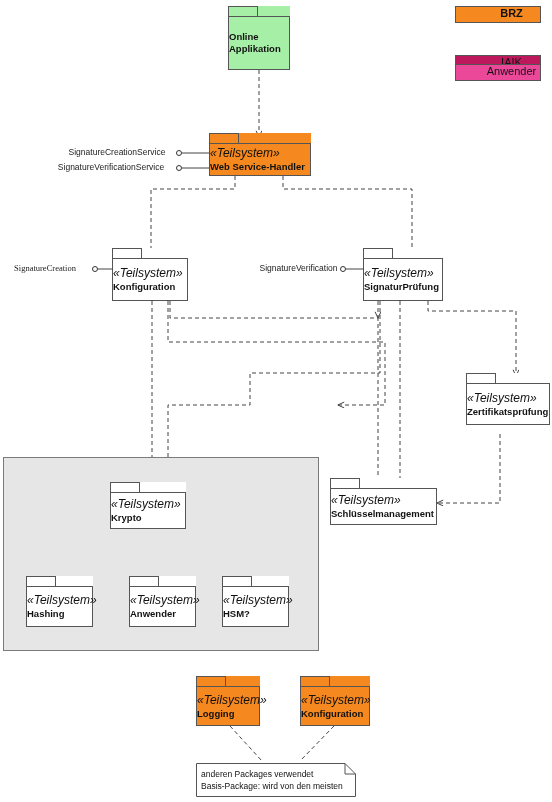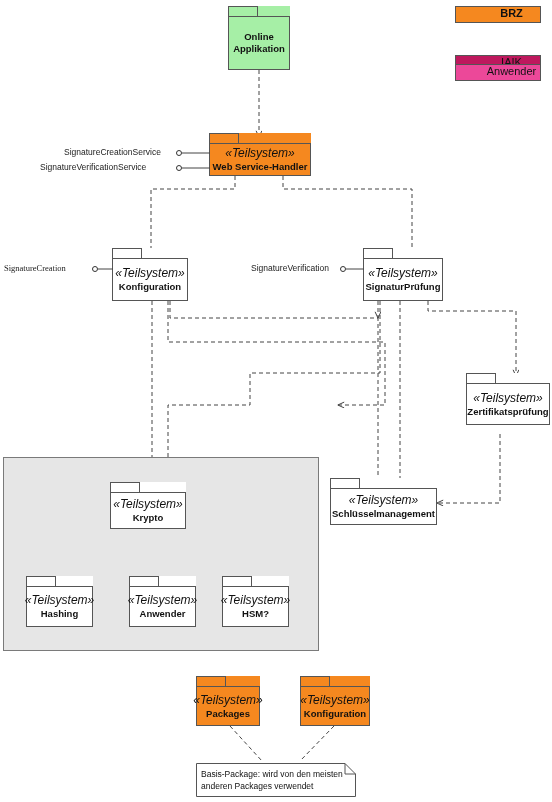--- a/index.html
+++ b/index.html
@@ -38,21 +38,21 @@
   .pkg .body {
     position: absolute;
     left: 0;
     top: 10px;
     right: 0;
     bottom: 0;
     border: 1px solid #555;
     box-sizing: border-box;
     display: flex;
     flex-direction: column;
-    align-items: center;
+    align-items: flex-start;
     justify-content: center;
     line-height: 1.25;
   }
   .pkg .stereo {
     font-size: 12px;
     color: #111;
     white-space: nowrap;
     font-style: italic;
   }
   .pkg .nm {
@@ -102,21 +102,21 @@
     border: 1px solid #7a7a7a;
     background: #e6e6e6;
   }
 
   
   .iface-label {
     position: absolute;
     font-size: 8.5px;
     color: #222;
     white-space: nowrap;
-    text-align: left;
+    text-align: center;
   }
   .lolli {
     position: absolute;
     width: 6px;
     height: 6px;
     border: 1px solid #333;
     border-radius: 50%;
     background: #fff;
     box-sizing: border-box;
   }
@@ -272,39 +272,39 @@
   <div class="body">
     <div class="stereo">«Teilsystem»</div>
     <div class="nm">HSM?</div>
   </div>
 </div>
 
 <div class="pkg c-brz" style="left:196px; top:676px; width:64px; height:50px;">
   <div class="tab"></div>
   <div class="body">
     <div class="stereo">«Teilsystem»</div>
-    <div class="nm">Packages</div>
+    <div class="nm">Logging</div>
   </div>
 </div>
 
 <div class="pkg c-brz" style="left:300px; top:676px; width:70px; height:50px;">
   <div class="tab"></div>
   <div class="body">
     <div class="stereo">«Teilsystem»</div>
     <div class="nm">Konfiguration</div>
   </div>
 </div>
 
 <div class="iface-label" style="left:64px; top:147px; width:106px;">SignatureCreationService</div>
 <div class="lolli" style="left:176px; top:150px;"></div>
 <svg style="position:absolute; left:182px; top:150px; width:30px; height:6px;">
   <line x1="0" y1="3" x2="28" y2="3" stroke="#444" stroke-width="1"></line>
 </svg>
 
-<div class="iface-label" style="left:40px; top:162px; width:118px;">SignatureVerificationService</div>
+<div class="iface-label" style="left:52px; top:162px; width:118px;">SignatureVerificationService</div>
 <div class="lolli" style="left:176px; top:165px;"></div>
 <svg style="position:absolute; left:182px; top:165px; width:30px; height:6px;">
   <line x1="0" y1="3" x2="28" y2="3" stroke="#444" stroke-width="1"></line>
 </svg>
 
 <div class="iface-label" style="left:4px; top:263px; width:82px;font-family:Liberation Serif, serif;">SignatureCreation</div>
 <div class="lolli" style="left:92px; top:266px;"></div>
 <svg style="position:absolute; left:98px; top:266px; width:16px; height:6px;">
   <line x1="0" y1="3" x2="15" y2="3" stroke="#444" stroke-width="1"></line>
 </svg>
@@ -314,16 +314,16 @@
 <svg style="position:absolute; left:346px; top:266px; width:20px; height:6px;">
   <line x1="0" y1="3" x2="18" y2="3" stroke="#444" stroke-width="1"></line>
 </svg>
 
 <div id="note">
   <svg width="160" height="34" style="position:absolute;left:0;top:0;">
     <path d="M0.5,0.5 L149,0.5 L159.5,11 L159.5,33.5 L0.5,33.5 Z" fill="#ffffff" stroke="#555" stroke-width="1"></path>
     <path d="M149,0.5 L149,11 L159.5,11" fill="none" stroke="#555" stroke-width="1"></path>
   </svg>
   <div class="note-text">
+    <div>anderen Packages verwendet</div>
     <div>Basis-Package: wird von den meisten</div>
-    <div>anderen Packages verwendet</div>
   </div>
 </div>
 
 </body></html>

